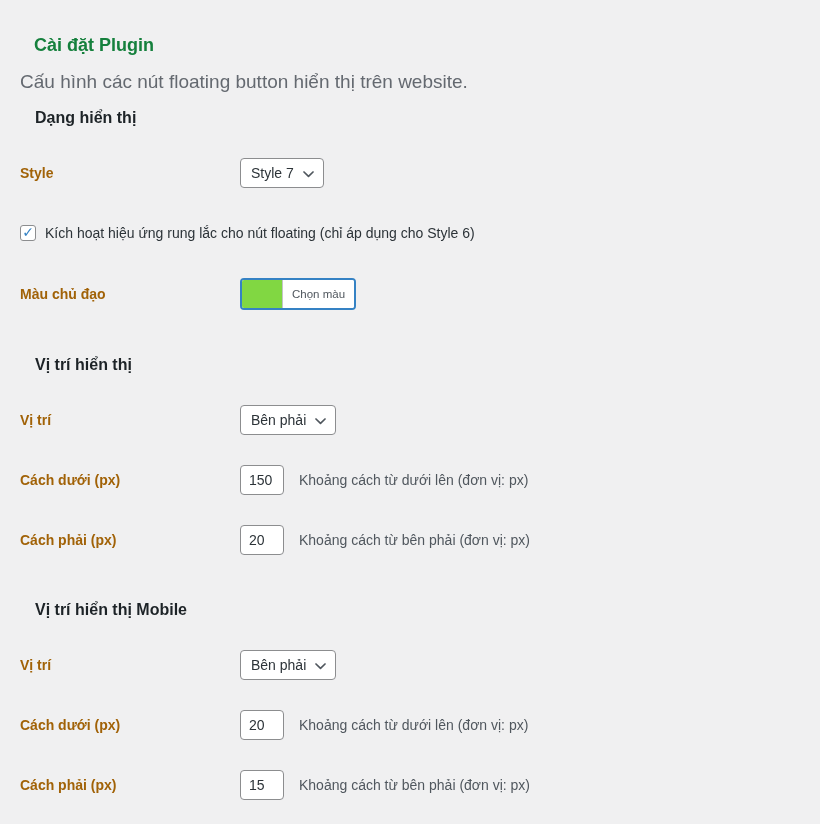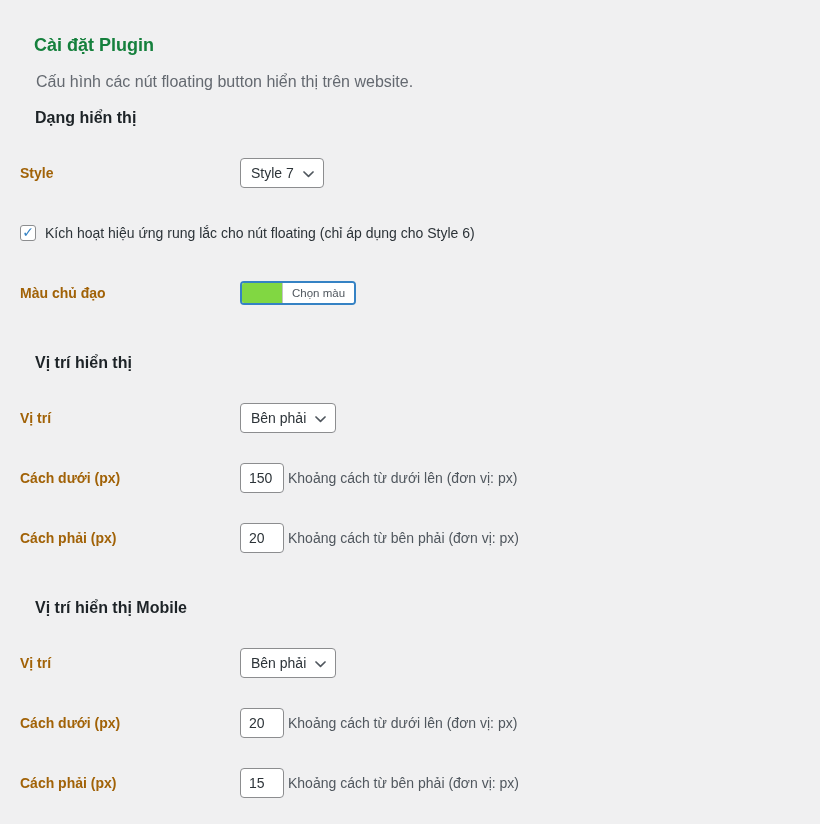--- a/index.html
+++ b/index.html
@@ -15,22 +15,22 @@
   .wrap { padding: 21px 20px 36px; }
 
   h1.page-title {
     margin: 14px;
     font-size: 18px;
     line-height: 21px;
     font-weight: 700;
     color: #15803d;
   }
   p.subtitle {
-    margin: 16px 16px 0;
-    font-size: 16px;
+    margin: 16px 0 0;
+    font-size: 19px;
     line-height: 19px;
     color: #646970;
   }
   h2.section-heading {
     margin: 45px 15px 0;
     font-size: 16px;
     line-height: 20px;
     font-weight: 700;
     color: #1d2327;
   }
@@ -92,21 +92,21 @@
     font-weight: 700;
     line-height: 1;
     margin-top: -2px;
   }
   .check-label { font-size: 14px; color: #2c3338; line-height: 18px; }
 
   
   .color-btn {
     display: inline-flex;
     align-items: stretch;
-    height: 24px;
+    height: 32px;
     padding: 0;
     border: 2px solid #3582c4;
     border-radius: 4px;
     background: #ffffff;
     overflow: hidden;
     cursor: pointer;
     font-family: inherit;
   }
   .swatch { width: 40px; }
   .color-btn-text {
@@ -126,21 +126,21 @@
     height: 30px;
     padding: 0 8px;
     border: 1px solid #8c8d8f;
     border-radius: 4px;
     background: #ffffff;
     font-size: 14px;
     color: #2c3338;
     font-family: inherit;
   }
   .desc {
-    margin-left: 4px;
+    margin-left: 15px;
     font-size: 14px;
     color: #50575e;
     line-height: 18px;
   }
 </style>
 </head>
 <body>
 
 <div class="wrap">
 

